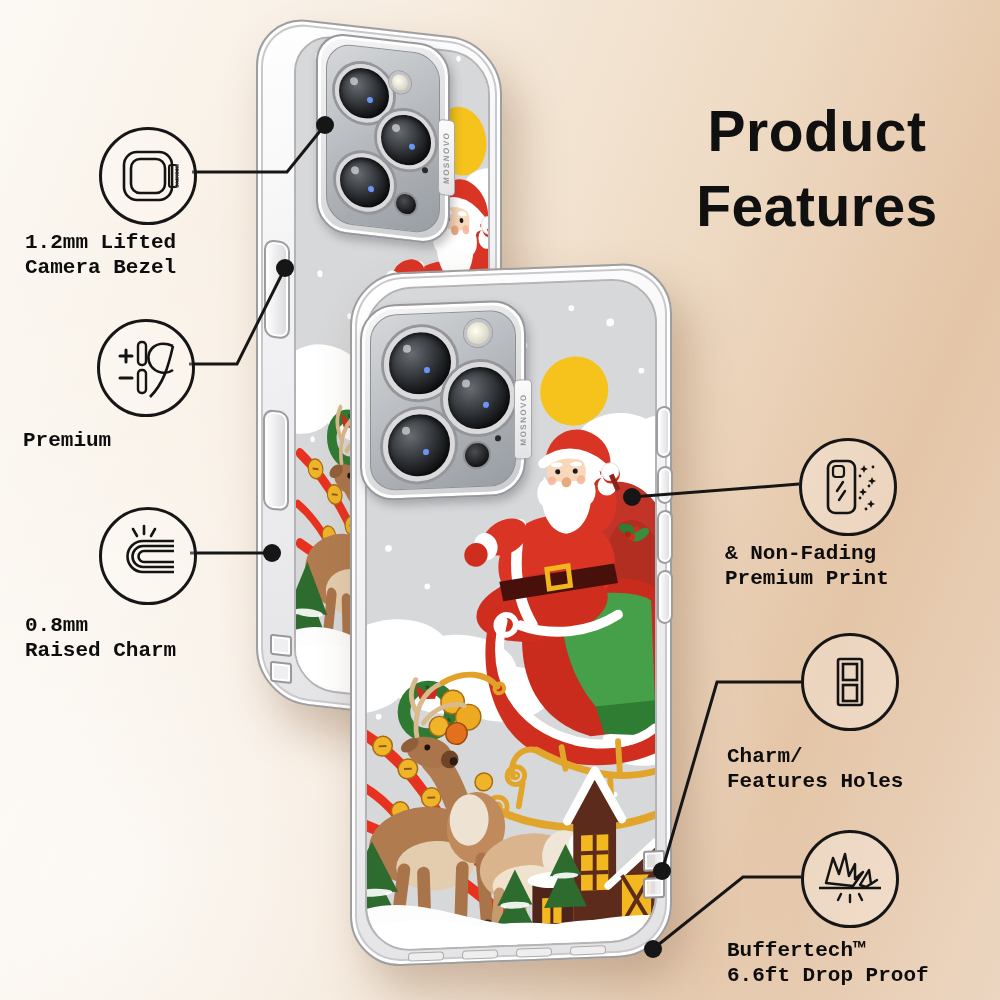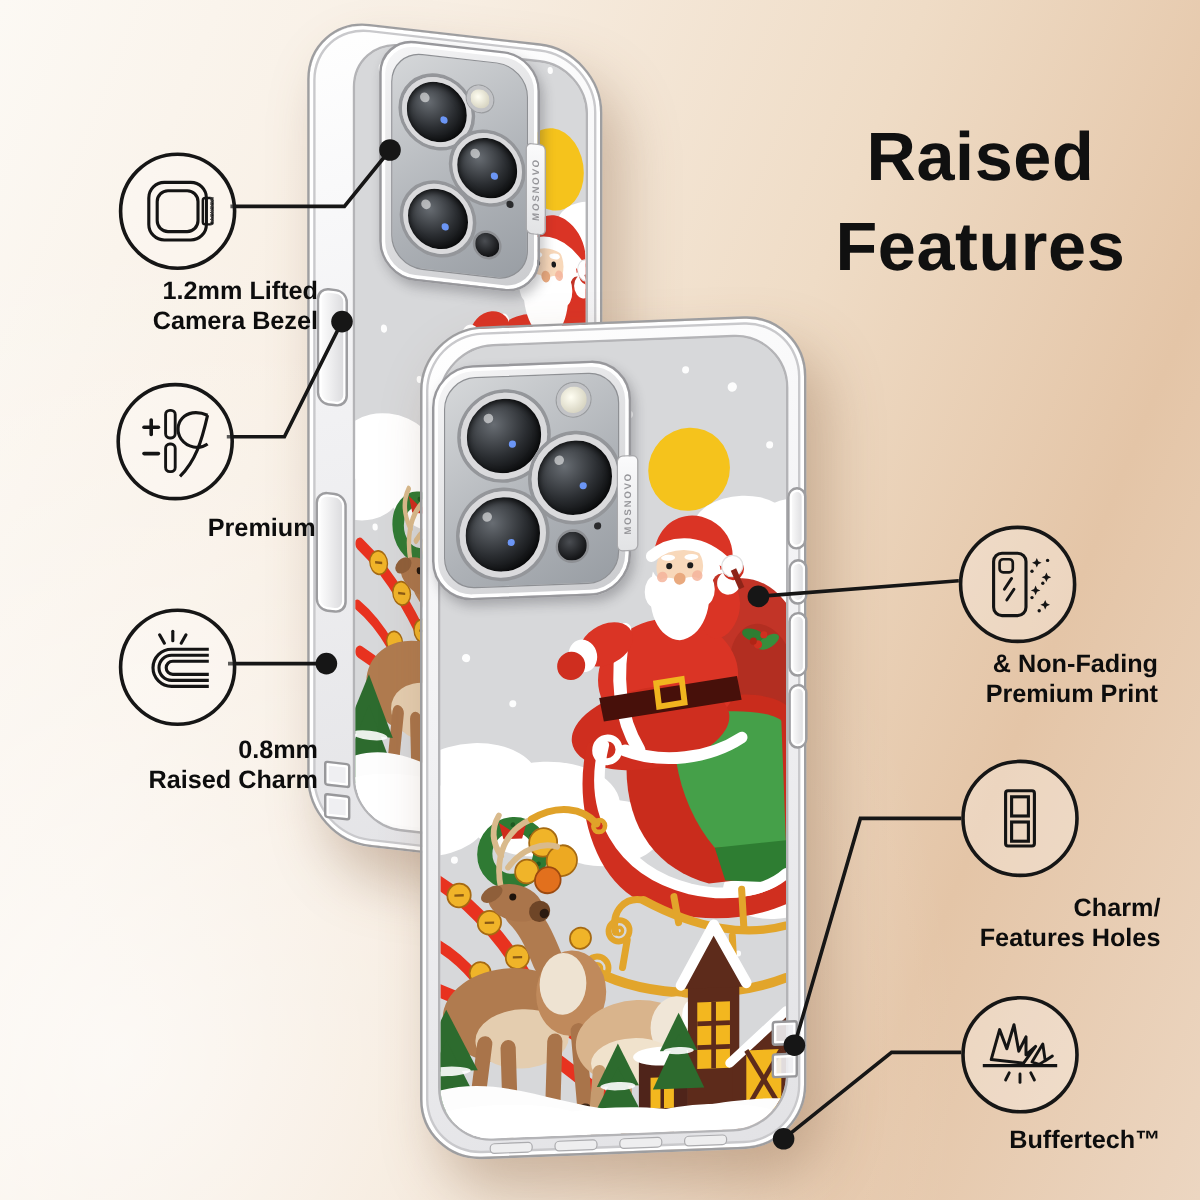--- a/index.html
+++ b/index.html
@@ -9,22 +9,22 @@
       radial-gradient(ellipse at 10% 88%, rgba(255,255,255,.7), rgba(255,255,255,0) 55%),
       linear-gradient(112deg,#fcf9f4 0%,#f8efe4 26%,#efdcc6 55%,#e4c5a7 78%,#ecd6c1 100%);}
   
   .title{position:absolute;left:652px;top:56px;width:330px;text-align:center;
     font-size:57px;font-weight:bold;color:#101010;line-height:1.32;letter-spacing:.5px;}
   .title span{display:block;}
   
   .callout{position:absolute;width:92px;height:92px;border-radius:50%;
     border:3px solid #161616;background:rgba(255,252,248,.30);
     display:flex;align-items:center;justify-content:center;}
-  .flabel{position:absolute;width:240px;text-align:right;font-size:21px;
-    font-weight:bold;color:#0d0d0d;line-height:1.2;}
+  .flabel{position:absolute;width:240px;text-align:left;font-size:21px;
+    font-weight:bold;color:#0d0d0d;line-height:1.2;font-family:Liberation Mono, monospace;}
   .flabel span{display:block;}
   .c-ring{left:99px;top:127px;} .l-ring{left:25px;top:230px;}
   .c-resp{left:97px;top:319px;} .l-resp{left:23px;top:428px;}
   .c-bez{left:99px;top:507px;}  .l-bez{left:25px;top:613px;}
   .c-prem{left:799px;top:438px;}.l-prem{left:725px;top:541px;}
   .c-charm{left:801px;top:633px;}.l-charm{left:727px;top:744px;}
   .c-drop{left:801px;top:830px;}.l-drop{left:727px;top:938px;}
   .callout svg{width:66px;height:66px;overflow:visible;}
   .lines{position:absolute;left:0;top:0;pointer-events:none;}
   
@@ -411,21 +411,21 @@
       <circle cx="325" cy="125" r="9"></circle>
       <circle cx="285" cy="268" r="9"></circle>
       <circle cx="272" cy="553" r="9"></circle>
       <circle cx="632" cy="497" r="9"></circle>
       <circle cx="662" cy="871" r="9"></circle>
       <circle cx="653" cy="949" r="9"></circle>
     </g>
   </svg>
 
   <h1 class="title">
-    <span>Raised</span>
+    <span>Product</span>
     <span>Features</span>
   </h1>
 
   <div class="callout c-ring">
     <svg viewBox="-33 -33 66 66">
       <rect x="-24" y="-24" width="48" height="48" rx="13" fill="none" stroke="#141414" stroke-width="2.6"></rect>
       <rect x="-17" y="-17" width="34" height="34" rx="9" fill="none" stroke="#141414" stroke-width="2.6"></rect>
       <rect x="21" y="-11" width="8" height="22" rx="2" fill="none" stroke="#141414" stroke-width="2"></rect>
       <text x="0" y="0" transform="translate(27,0) rotate(90)" font-size="4.5" text-anchor="middle" fill="#444" font-weight="bold">MOSNOVO</text>
     </svg>
@@ -516,15 +516,16 @@
       <path d="M10,6 L19,-9 L21,5 L27,1 L16,8 Z" fill="none" stroke="#141414" stroke-width="2.4" stroke-linejoin="round"></path>
       <g stroke="#141414" stroke-width="2.4" stroke-linecap="round">
         <line x1="-9" y1="15" x2="-12" y2="21"></line>
           <line x1="0" y1="16" x2="0" y2="23"></line>
           <line x1="9" y1="15" x2="12" y2="21"></line>
       </g>
     </svg>
   </div>
   <div class="flabel l-drop">
     <span>Buffertech™</span>
+    <span>6.6ft Drop Proof</span>
   </div>
 
 </div>
 
 </body></html>

